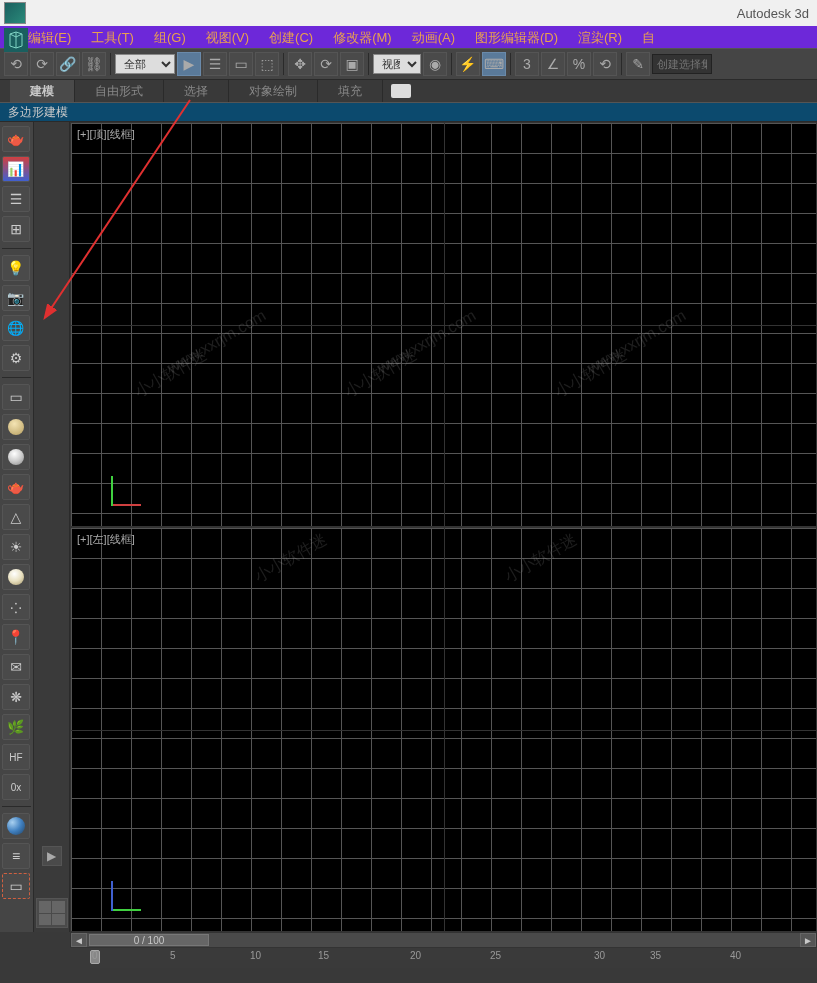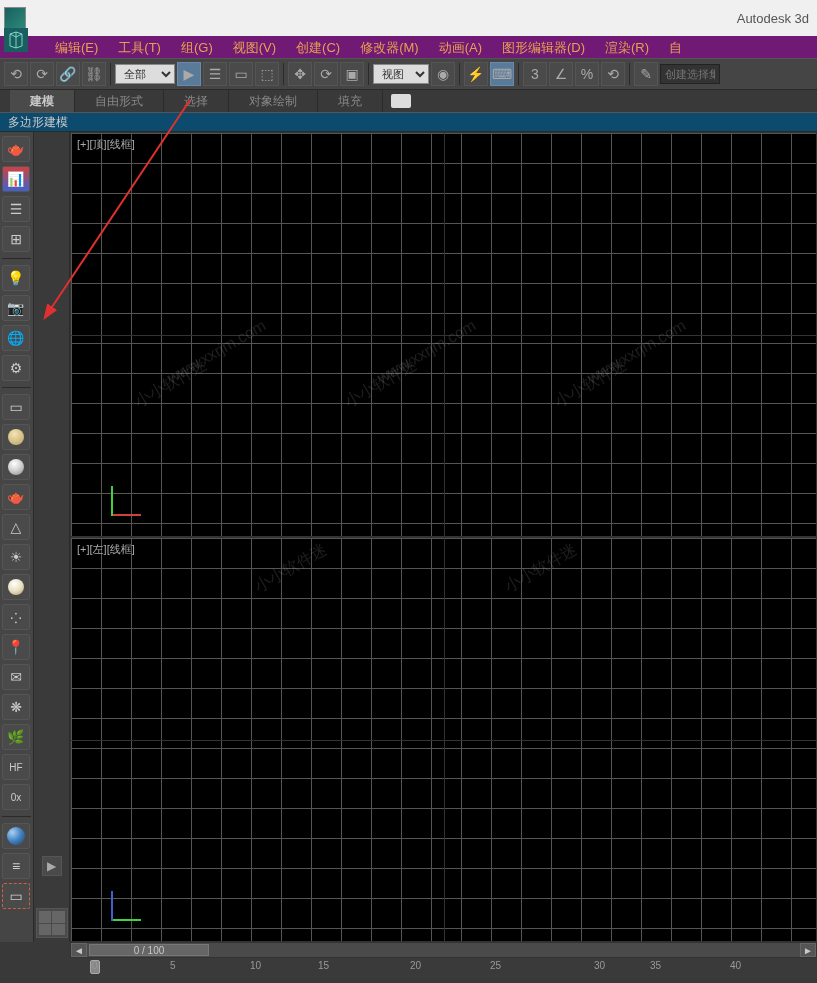--- a/index.html
+++ b/index.html
@@ -9,21 +9,21 @@
       background: #393939;
       color: #c8c8c8;
       width: 817px;
       height: 983px;
       overflow: hidden;
       position: relative;
     }
     
     
     .title-bar {
-      height: 36px;
+      height: 26px;
       background: #f0f0f0;
       display: flex;
       align-items: center;
       padding: 0 4px;
       color: #333;
     }
     .app-icon {
       width: 22px;
       height: 22px;
       background: linear-gradient(135deg, #1a5f5f 0%, #2a8a7a 100%);
@@ -34,23 +34,23 @@
       flex: 1;
       text-align: right;
       padding-right: 4px;
       color: #555;
       font-size: 13px;
     }
     
     
     .menu-bar {
       height: 22px;
-      background: #701a75;
-      display: flex;
-      padding-left: 45px;
+      background: #6d28d9;
+      display: flex;
+      padding-left: 18px;
     }
     .app-logo {
       position: absolute;
       left: 4px;
       top: 28px;
       width: 24px;
       height: 24px;
       background: #1a5f5f;
       display: flex;
       align-items: center;
@@ -428,21 +428,21 @@
   </select>
   <div class="toolbar-btn active">▶</div>
   <div class="toolbar-btn">☰</div>
   <div class="toolbar-btn">▭</div>
   <div class="toolbar-btn">⬚</div>
   <div class="toolbar-sep"></div>
   <div class="toolbar-btn">✥</div>
   <div class="toolbar-btn">⟳</div>
   <div class="toolbar-btn">▣</div>
   <div class="toolbar-sep"></div>
-  <select class="toolbar-dropdown" style="width:56px">
+  <select class="toolbar-dropdown" style="width:48px">
     <option>视图</option>
   </select>
   <div class="toolbar-btn">◉</div>
   <div class="toolbar-sep"></div>
   <div class="toolbar-btn">⚡</div>
   <div class="toolbar-btn active">⌨</div>
   <div class="toolbar-sep"></div>
   <div class="toolbar-btn">3</div>
   <div class="toolbar-btn">∠</div>
   <div class="toolbar-btn">%</div>

